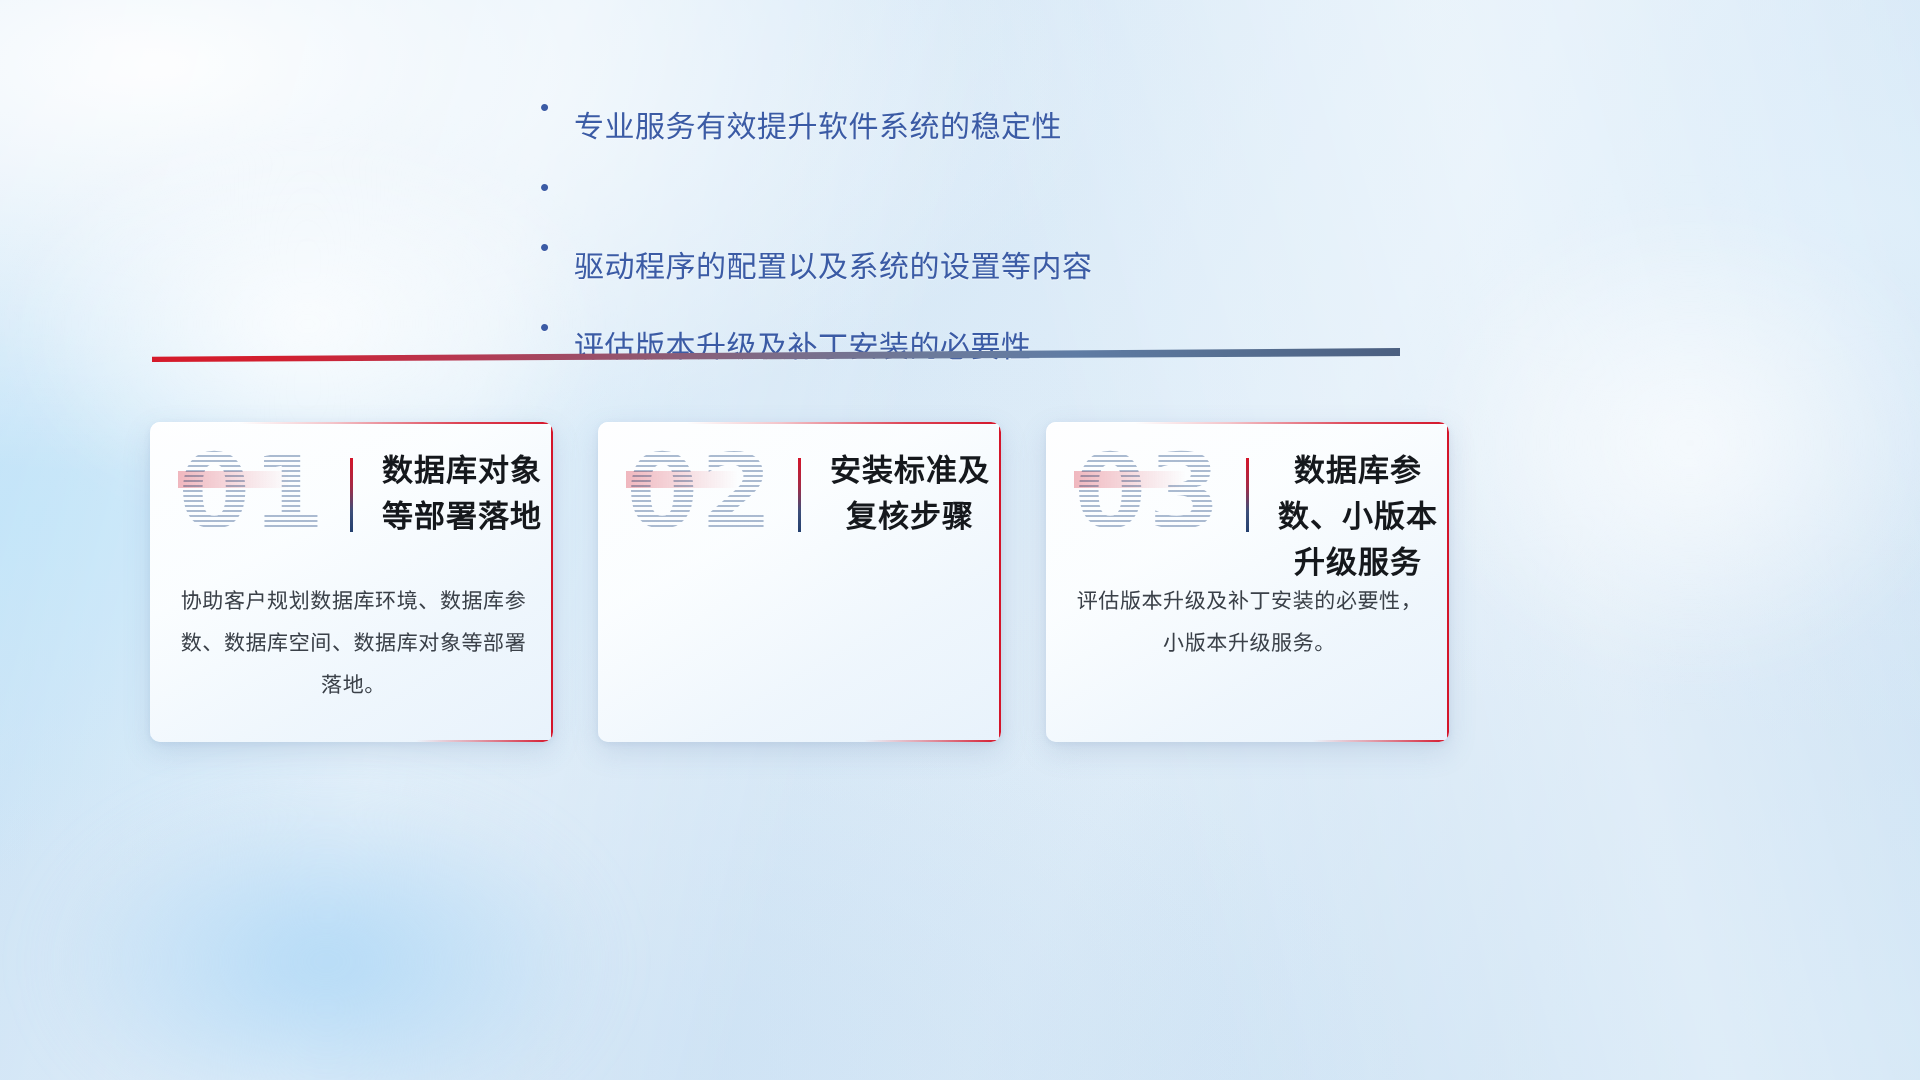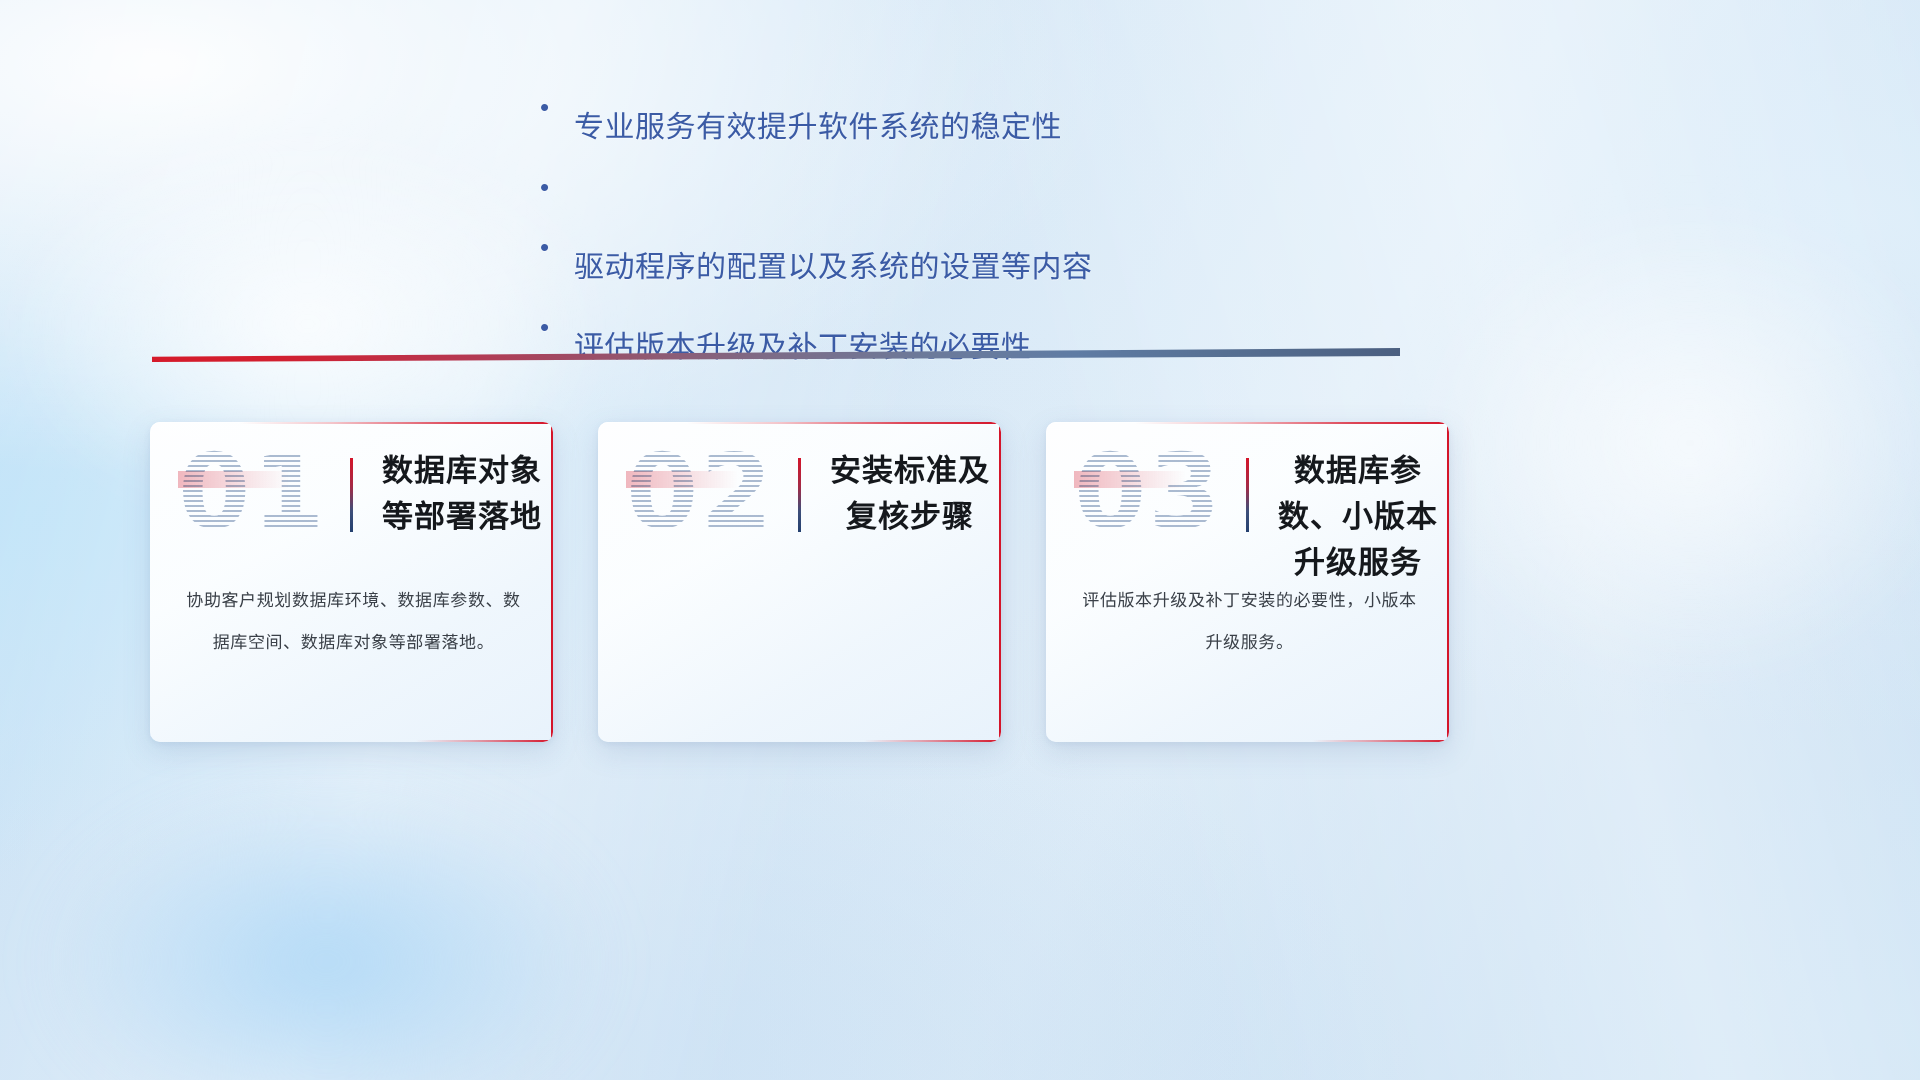--- a/index.html
+++ b/index.html
@@ -145,21 +145,21 @@
     background:linear-gradient(180deg,#d4152a 0%,#a62a45 38%,#3d4f7a 72%,#24406f 100%);
   }
   .card-title{
     position:absolute; left:232px; top:26px; width:160px;
     font-size:31px; line-height:46px; font-weight:700;
     color:#15181c; letter-spacing:1px;
   }
 
   .card-body{
     position:absolute; left:30px; right:26px; top:158px;
-    font-size:17px; line-height:42px;
+    font-size:21px; line-height:42px;
     color:#3a4048; letter-spacing:.6px;
   }
 </style>
 </head>
 <body>
 
 <div class="bg"></div>
 <div class="bg-sheen"></div>
 <div class="bg-glow-l"></div>
 <div class="bg-glow-b"></div>

